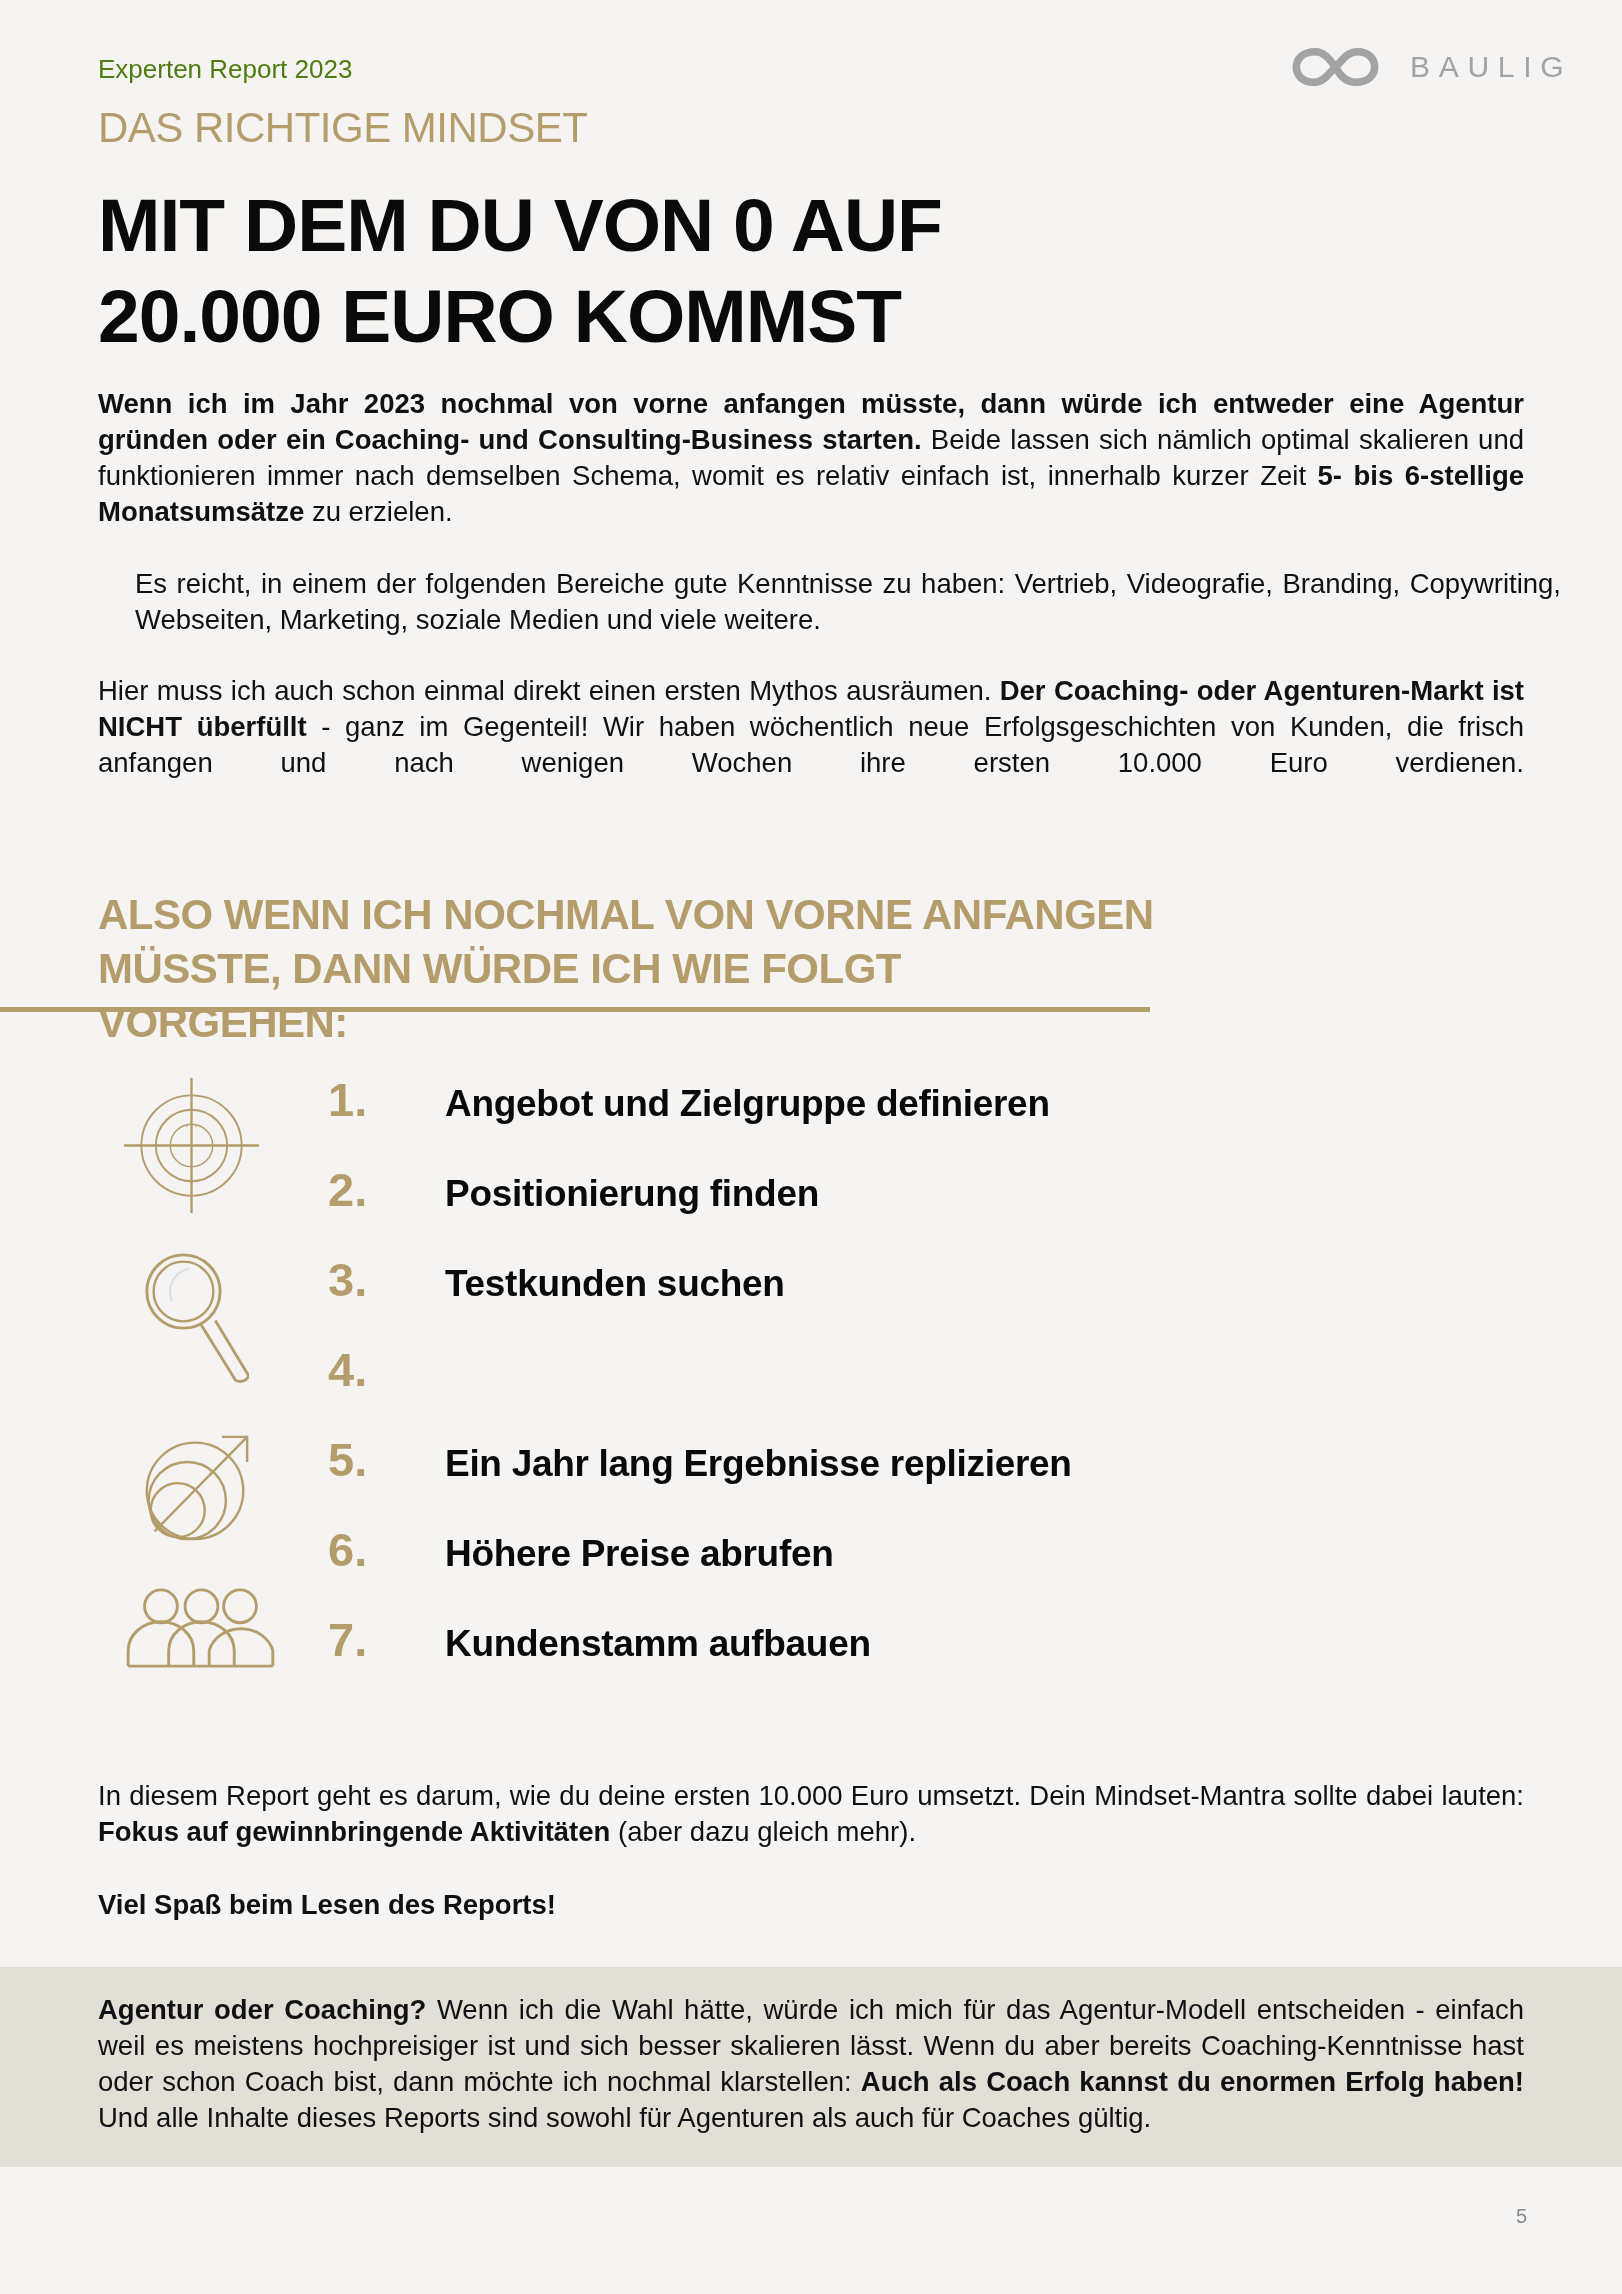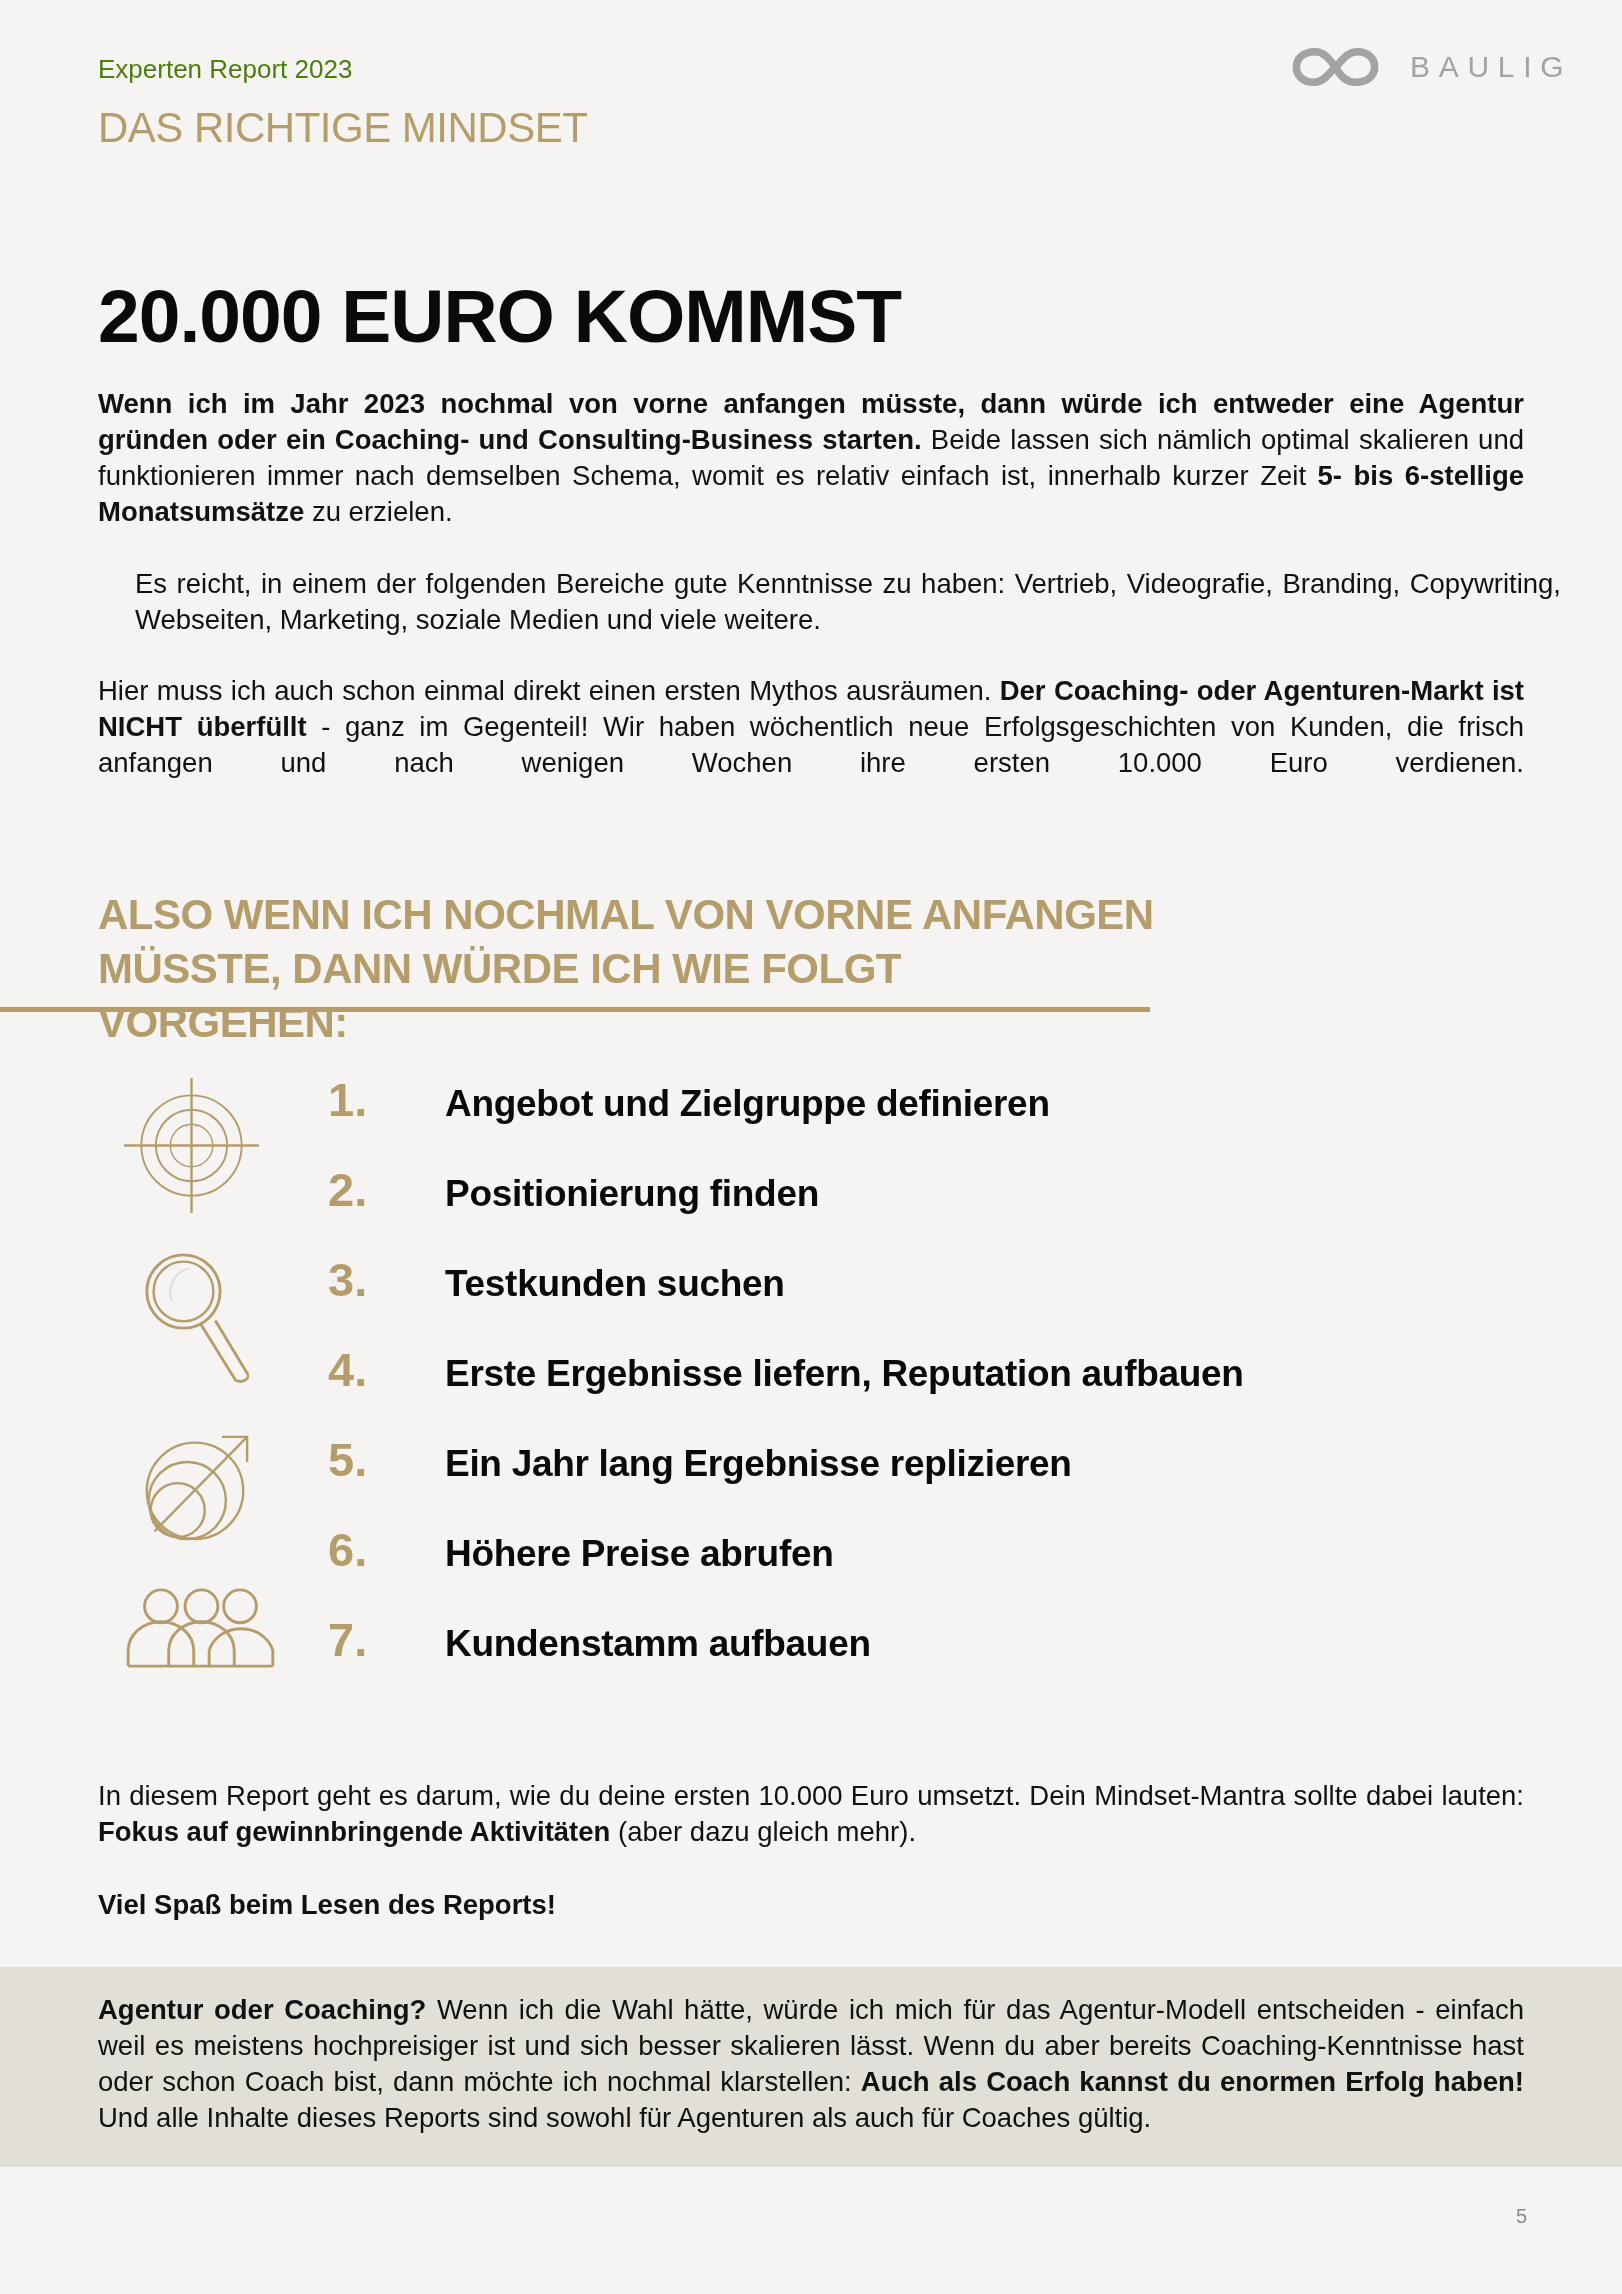--- a/index.html
+++ b/index.html
@@ -83,21 +83,21 @@
 <div class="logo">
   <svg width="87" height="42" viewBox="0 0 90 44">
     <path d="M24 6 C10 6 4 14 4 22 C4 30 10 38 22 38 C34 38 40 26 45 22 C50 18 56 6 68 6 C80 6 86 14 86 22 C86 30 80 38 66 38 C54 38 48 28 45 22" fill="none" stroke="#a3a3a3" stroke-width="8" stroke-linecap="round"></path>
     <path d="M24 6 C34 6 40 16 45 22" fill="none" stroke="#a3a3a3" stroke-width="8"></path>
   </svg>
   <span class="logo-text">BAULIG</span>
 </div>
 
 <div class="kicker">DAS RICHTIGE MINDSET</div>
 <h1 class="title">
-  <br>
+  <span>MIT DEM DU VON 0 AUF</span><br>
   <span>20.000 EURO KOMMST</span>
 </h1>
 
 <p class="body-text" id="p1"><b>Wenn ich im Jahr 2023 nochmal von vorne anfangen müsste, dann würde ich entweder eine Agentur gründen oder ein Coaching- und Consulting-Business starten.</b><span> Beide lassen sich nämlich optimal skalieren und funktionieren immer nach demselben Schema, womit es relativ einfach ist, innerhalb kurzer Zeit </span><b>5- bis 6-stellige Monatsumsätze</b><span> zu erzielen.</span></p>
 
 <p class="body-text" id="p2">Es reicht, in einem der folgenden Bereiche gute Kenntnisse zu haben: Vertrieb, Videografie, Branding, Copywriting, Webseiten, Marketing, soziale Medien und viele weitere.</p>
 
 <p class="body-text" id="p3"><span>Hier muss ich auch schon einmal direkt einen ersten Mythos ausräumen. </span><b>Der Coaching- oder Agenturen-Markt ist NICHT überfüllt</b><span> - ganz im Gegenteil! Wir haben wöchentlich neue Erfolgsgeschichten von Kunden, die frisch anfangen und nach wenigen Wochen ihre ersten 10.000 Euro verdienen.</span></p>
 
 <h2 class="section-heading">
@@ -156,21 +156,20 @@
   <div class="step" style="top:90px;">
     <span class="step-num">2.</span>
     <span class="step-label">Positionierung finden</span>
   </div>
   <div class="step" style="top:180px;">
     <span class="step-num">3.</span>
     <span class="step-label">Testkunden suchen</span>
   </div>
   <div class="step" style="top:270px;">
     <span class="step-num">4.</span>
-    <span class="step-label">Erste Ergebnisse liefern, Reputation aufbauen</span>
   </div>
   <div class="step" style="top:360px;">
     <span class="step-num">5.</span>
     <span class="step-label">Ein Jahr lang Ergebnisse replizieren</span>
   </div>
   <div class="step" style="top:450px;">
     <span class="step-num">6.</span>
     <span class="step-label">Höhere Preise abrufen</span>
   </div>
   <div class="step" style="top:540px;">

